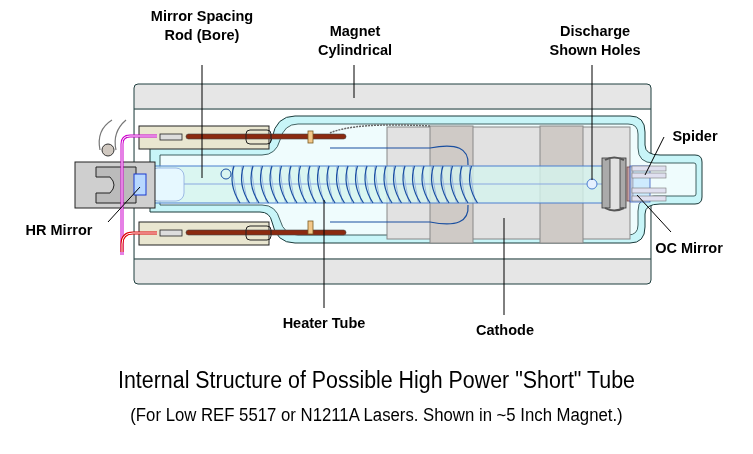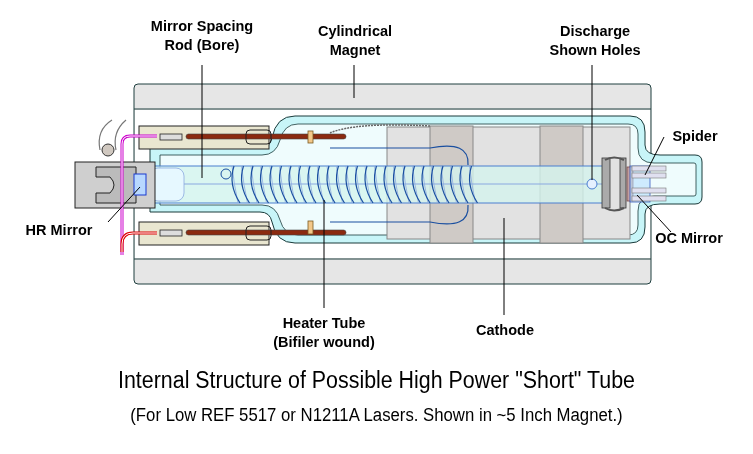--- a/index.html
+++ b/index.html
@@ -150,35 +150,34 @@
     <line x1="354" y1="65" x2="354" y2="98"></line>
     <line x1="592" y1="65" x2="592" y2="180"></line>
     <line x1="664" y1="137" x2="645" y2="175"></line>
     <line x1="671" y1="232" x2="637" y2="195"></line>
     <line x1="108" y1="222" x2="140" y2="187"></line>
     <line x1="324" y1="200" x2="324" y2="308"></line>
     <line x1="504" y1="218" x2="504" y2="315"></line>
   </g>
 </svg>
 
-<div class="lbl" style="left:140px; top:17px; width:124px;">
+<div class="lbl" style="left:140px; top:7px; width:124px;">
   <div>Mirror Spacing</div>
   <div>Rod (Bore)</div>
 </div>
 <div class="lbl" style="left:300px; top:22px; width:110px;">
+  <div>Magnet</div>
   <div>Cylindrical</div>
-  <div>Magnet</div>
 </div>
 <div class="lbl" style="left:540px; top:22px; width:110px;">
   <div>Discharge</div>
   <div>Shown Holes</div>
 </div>
 <div class="lbl" style="left:660px; top:115px; width:70px;margin-top:12px;">Spider</div>
 <div class="lbl" style="left:16px; top:221px; width:86px;">HR Mirror</div>
-<div class="lbl" style="left:646px; top:229px; width:86px;">OC Mirror</div>
+<div class="lbl" style="left:646px; top:239px; width:86px;">OC Mirror</div>
 <div class="lbl" style="left:262px; top:314px; width:124px;">
   <div>Heater Tube</div>
-  <div>(Bifiler wound)</div>
 </div>
 <div class="lbl" style="left:470px; top:321px; width:70px;">Cathode</div>
 
 <div class="title" id="main-title">Internal Structure of Possible High Power "Short" Tube</div>
 <div class="title" id="sub-title">(For Low REF 5517 or N1211A Lasers. Shown in ~5 Inch Magnet.)</div>
 
 </body></html>

